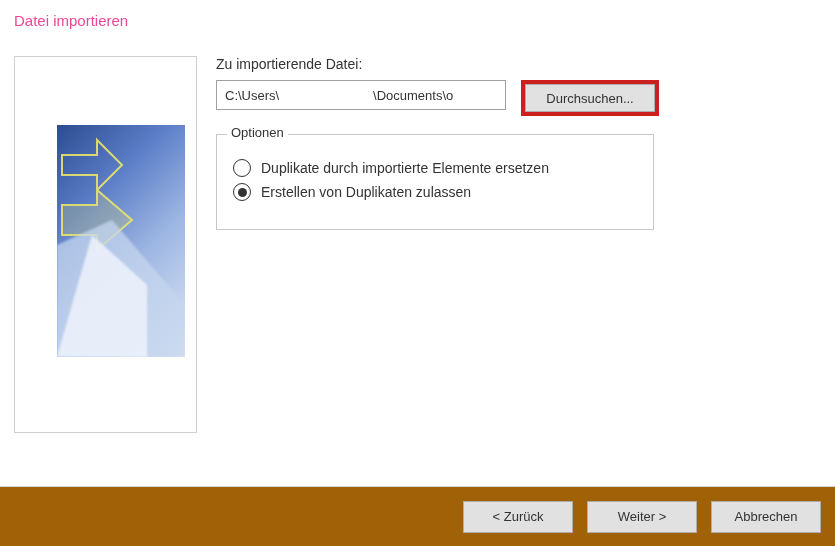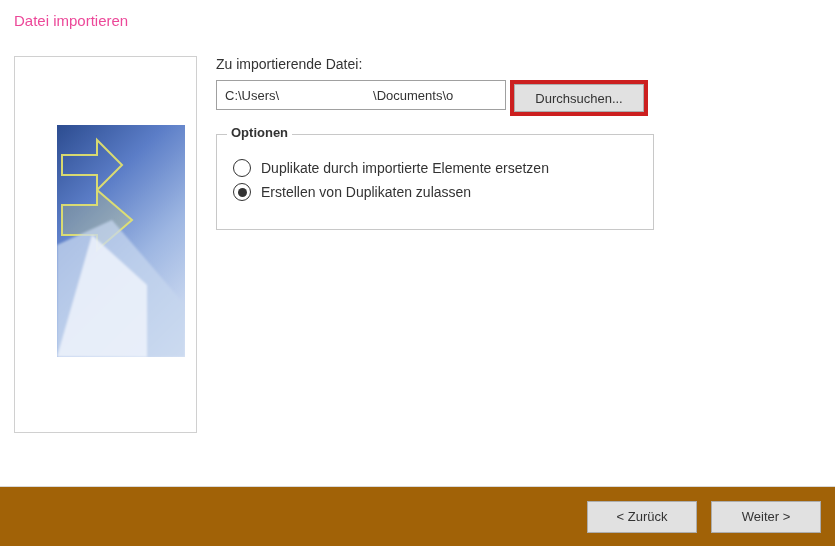--- a/index.html
+++ b/index.html
@@ -53,21 +53,21 @@
     right: 14px;
   }
   .file-label {
     font-size: 14px;
     color: #333;
     margin-bottom: 8px;
   }
   .file-row {
     display: flex;
     align-items: stretch;
-    gap: 4px;
+    gap: 15px;
   }
   .file-input {
     flex: 0 0 290px;
     height: 30px;
     border: 1px solid #a0a0a0;
     padding: 0 8px;
     font-family: inherit;
     font-size: 13px;
     color: #333;
     background: #fff;
@@ -96,21 +96,20 @@
     width: 438px;
   }
   .group-title {
     position: absolute;
     top: -10px;
     left: 10px;
     background: #fff;
     padding: 0 4px;
     font-size: 13px;
     color: #333;
-    font-weight: bold;
   }
   .radio-row {
     display: flex;
     align-items: center;
     gap: 10px;
     margin: 6px 0;
     cursor: pointer;
   }
   .radio {
     width: 18px;
@@ -207,13 +206,14 @@
       </div>
 
     </div>
   </div>
 
 </div>
 
 <div class="footer">
   <button class="footer-btn">&lt;  Zurück</button>
   <button class="footer-btn">Weiter  &gt;</button>
+  <button class="footer-btn">Abbrechen</button>
 </div>
 
 </body></html>

